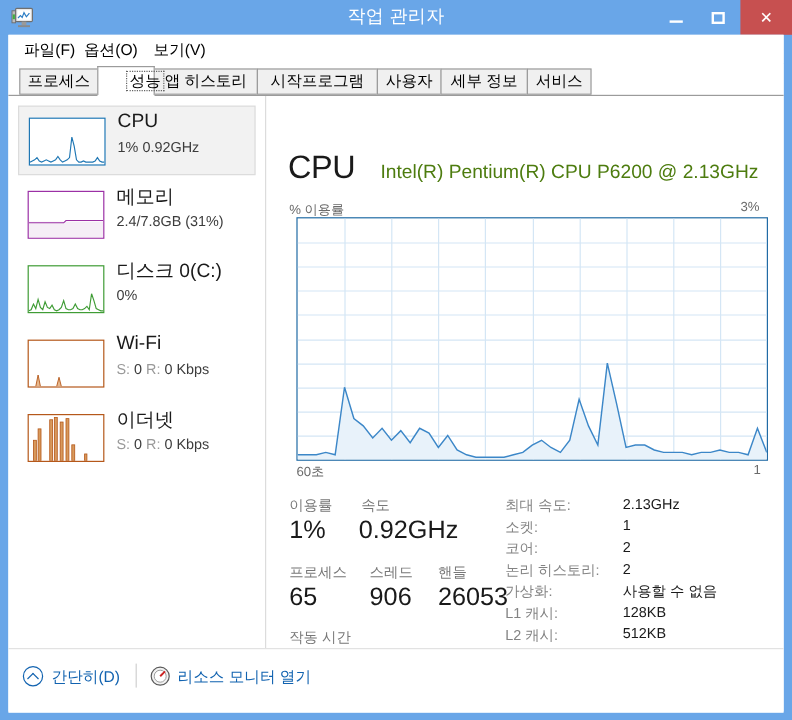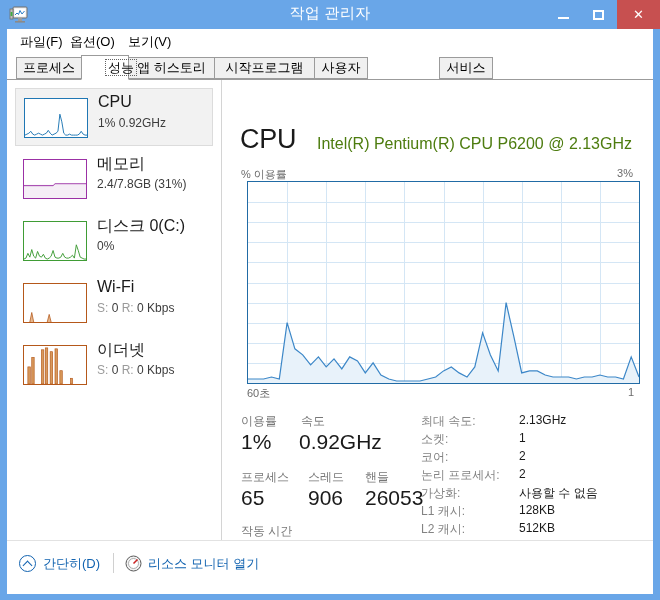--- a/index.html
+++ b/index.html
@@ -272,20 +272,23 @@
         <span class="tabinner">성능</span>
       </div>
       <div class="tab" style="left:121px;width:87px;">
         <span class="tabinner">앱 히스토리</span>
       </div>
       <div class="tab" style="left:207px;width:101px;">
         <span class="tabinner">시작프로그램</span>
       </div>
       <div class="tab" style="left:307px;width:54px;">
         <span class="tabinner">사용자</span>
+      </div>
+      <div class="tab" style="left:360px;width:73px;">
+        <span class="tabinner">세부 정보</span>
       </div>
       <div class="tab" style="left:432px;width:54px;">
         <span class="tabinner">서비스</span>
       </div>
     </div>
 
     <div class="sidebar">
 
       <div class="side-item selected" style="top:8px;">
         <div class="side-thumb" style="border:1px solid #1f77b4;">
@@ -413,21 +416,21 @@
       </div>
       <div class="spec-row" style="top:351px;">
         <span class="spec-key">소켓:</span>
         <span class="spec-val">1</span>
       </div>
       <div class="spec-row" style="top:369px;">
         <span class="spec-key">코어:</span>
         <span class="spec-val">2</span>
       </div>
       <div class="spec-row" style="top:387px;">
-        <span class="spec-key">논리 프로세서:</span>
+        <span class="spec-key">논리 히스토리:</span>
         <span class="spec-val">2</span>
       </div>
       <div class="spec-row" style="top:405px;text-align:center;">
         <span class="spec-key">가상화:</span>
         <span class="spec-val">사용할 수 없음</span>
       </div>
       <div class="spec-row" style="top:423px;">
         <span class="spec-key">L1 캐시:</span>
         <span class="spec-val">128KB</span>
       </div>

